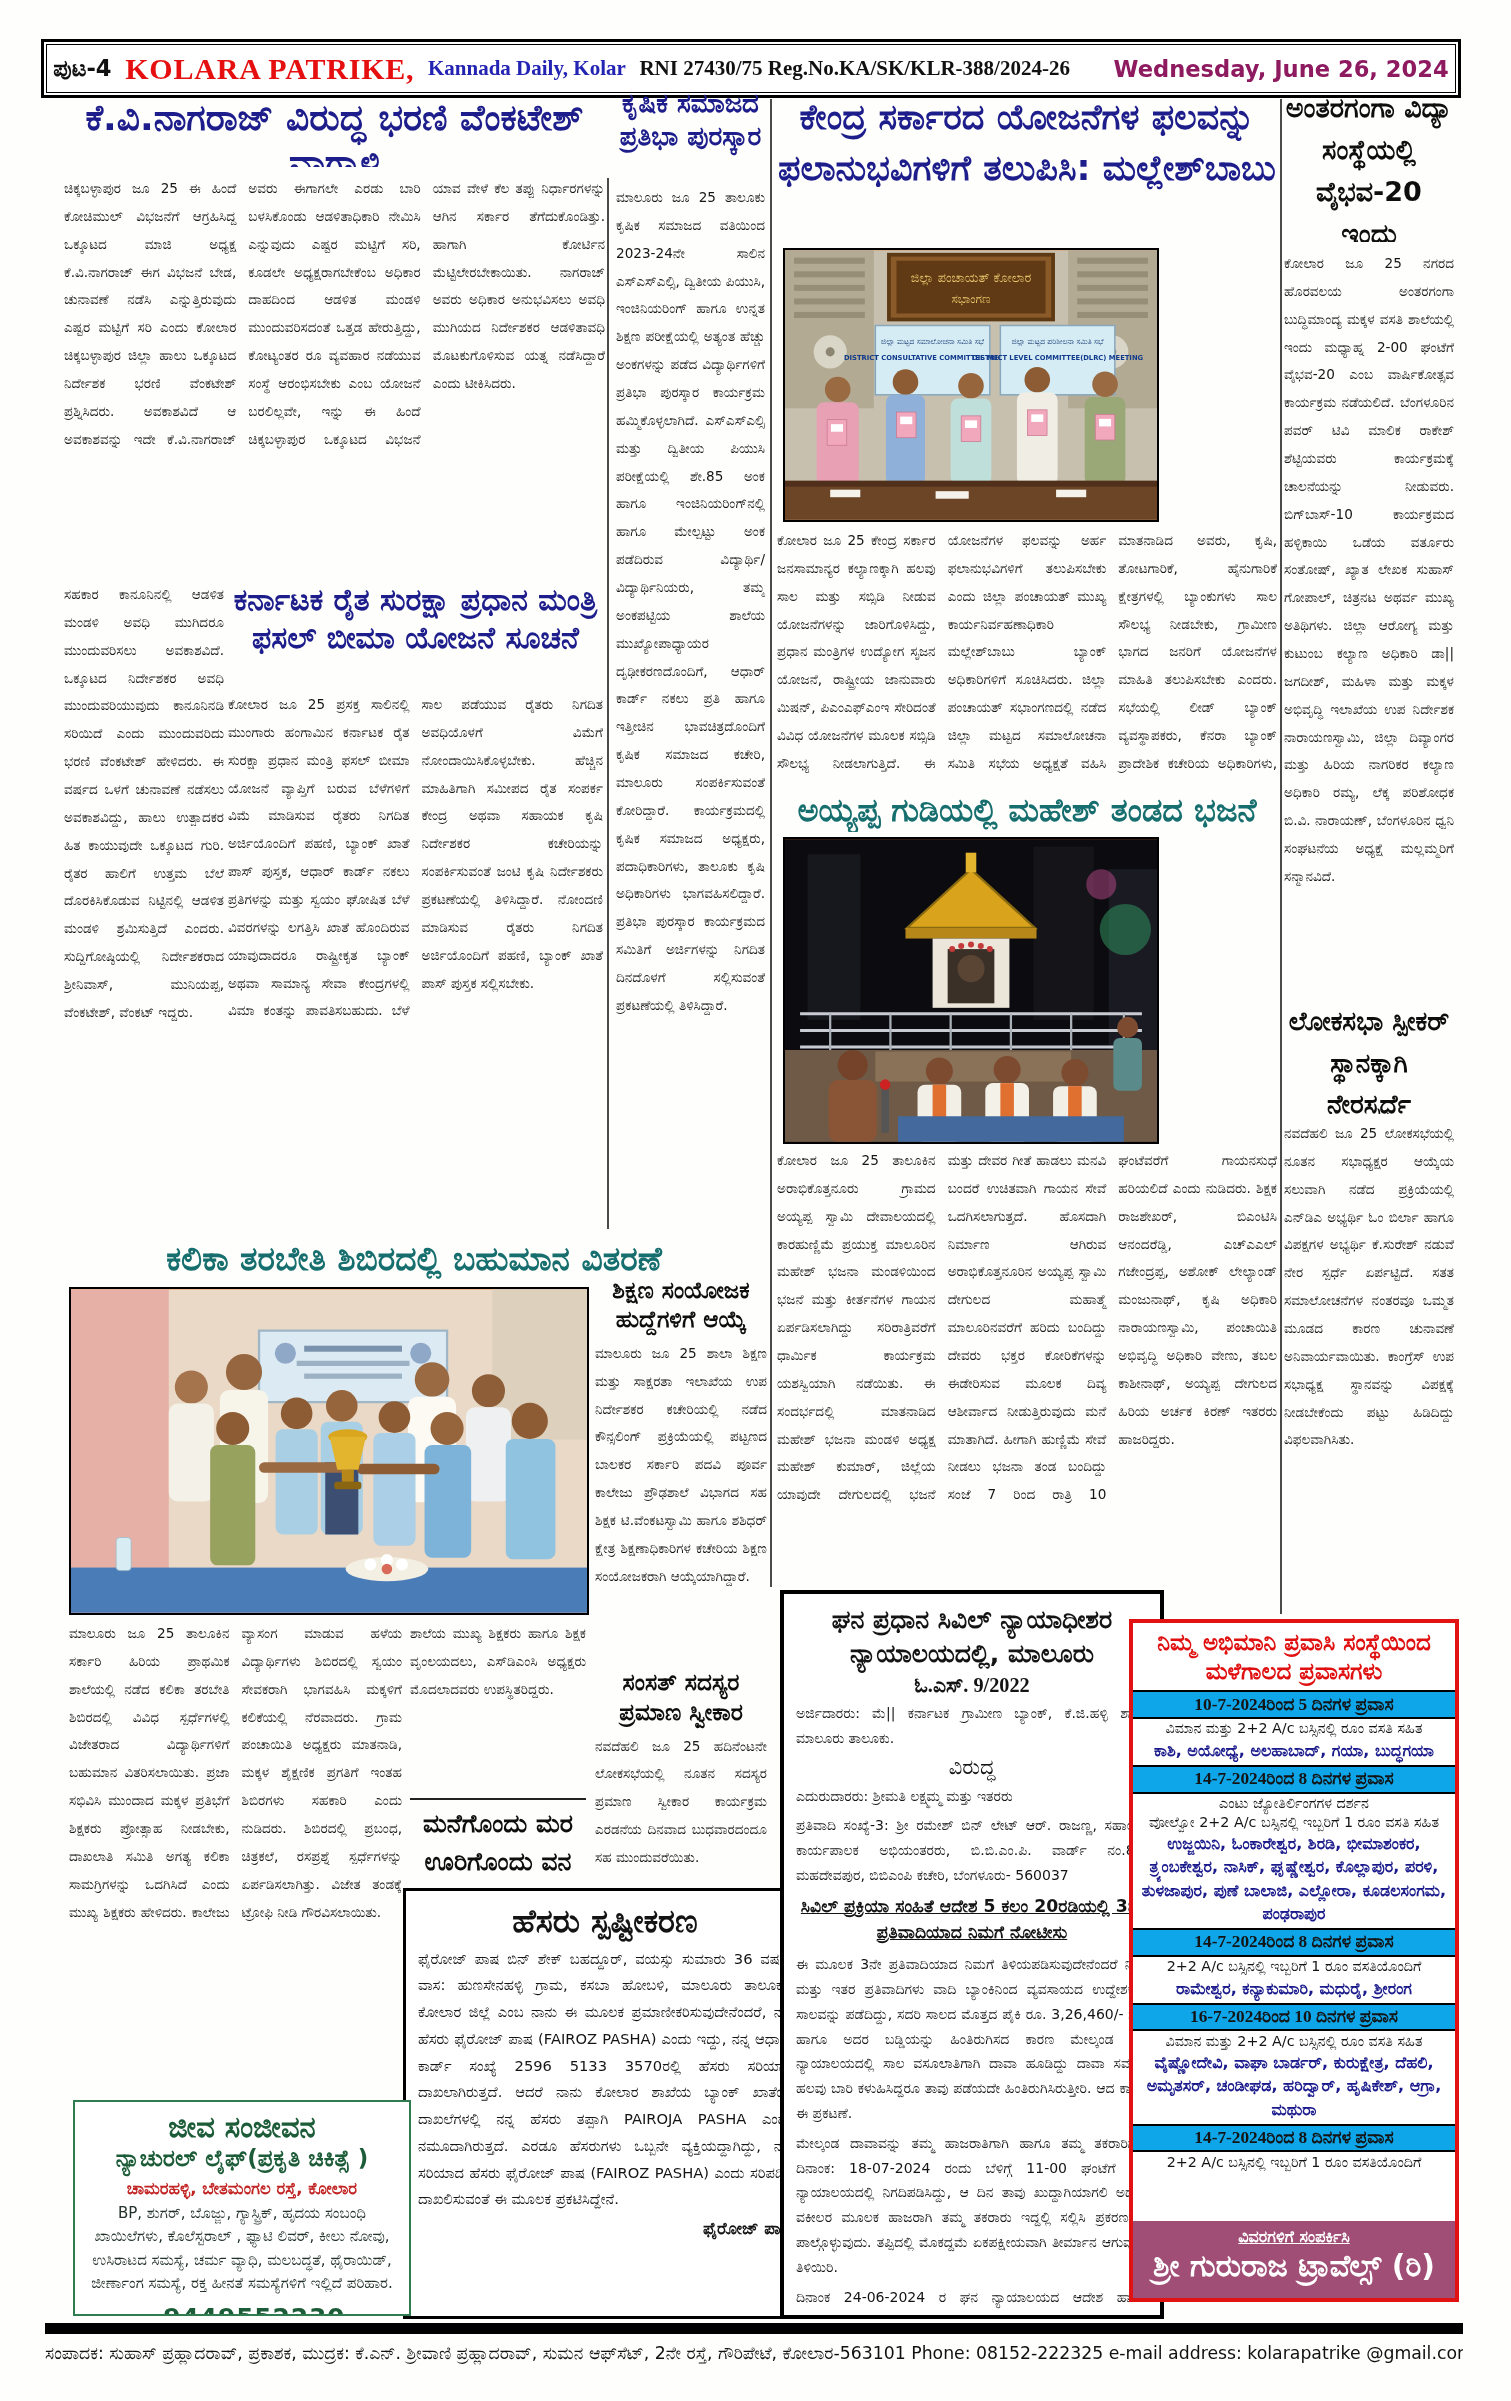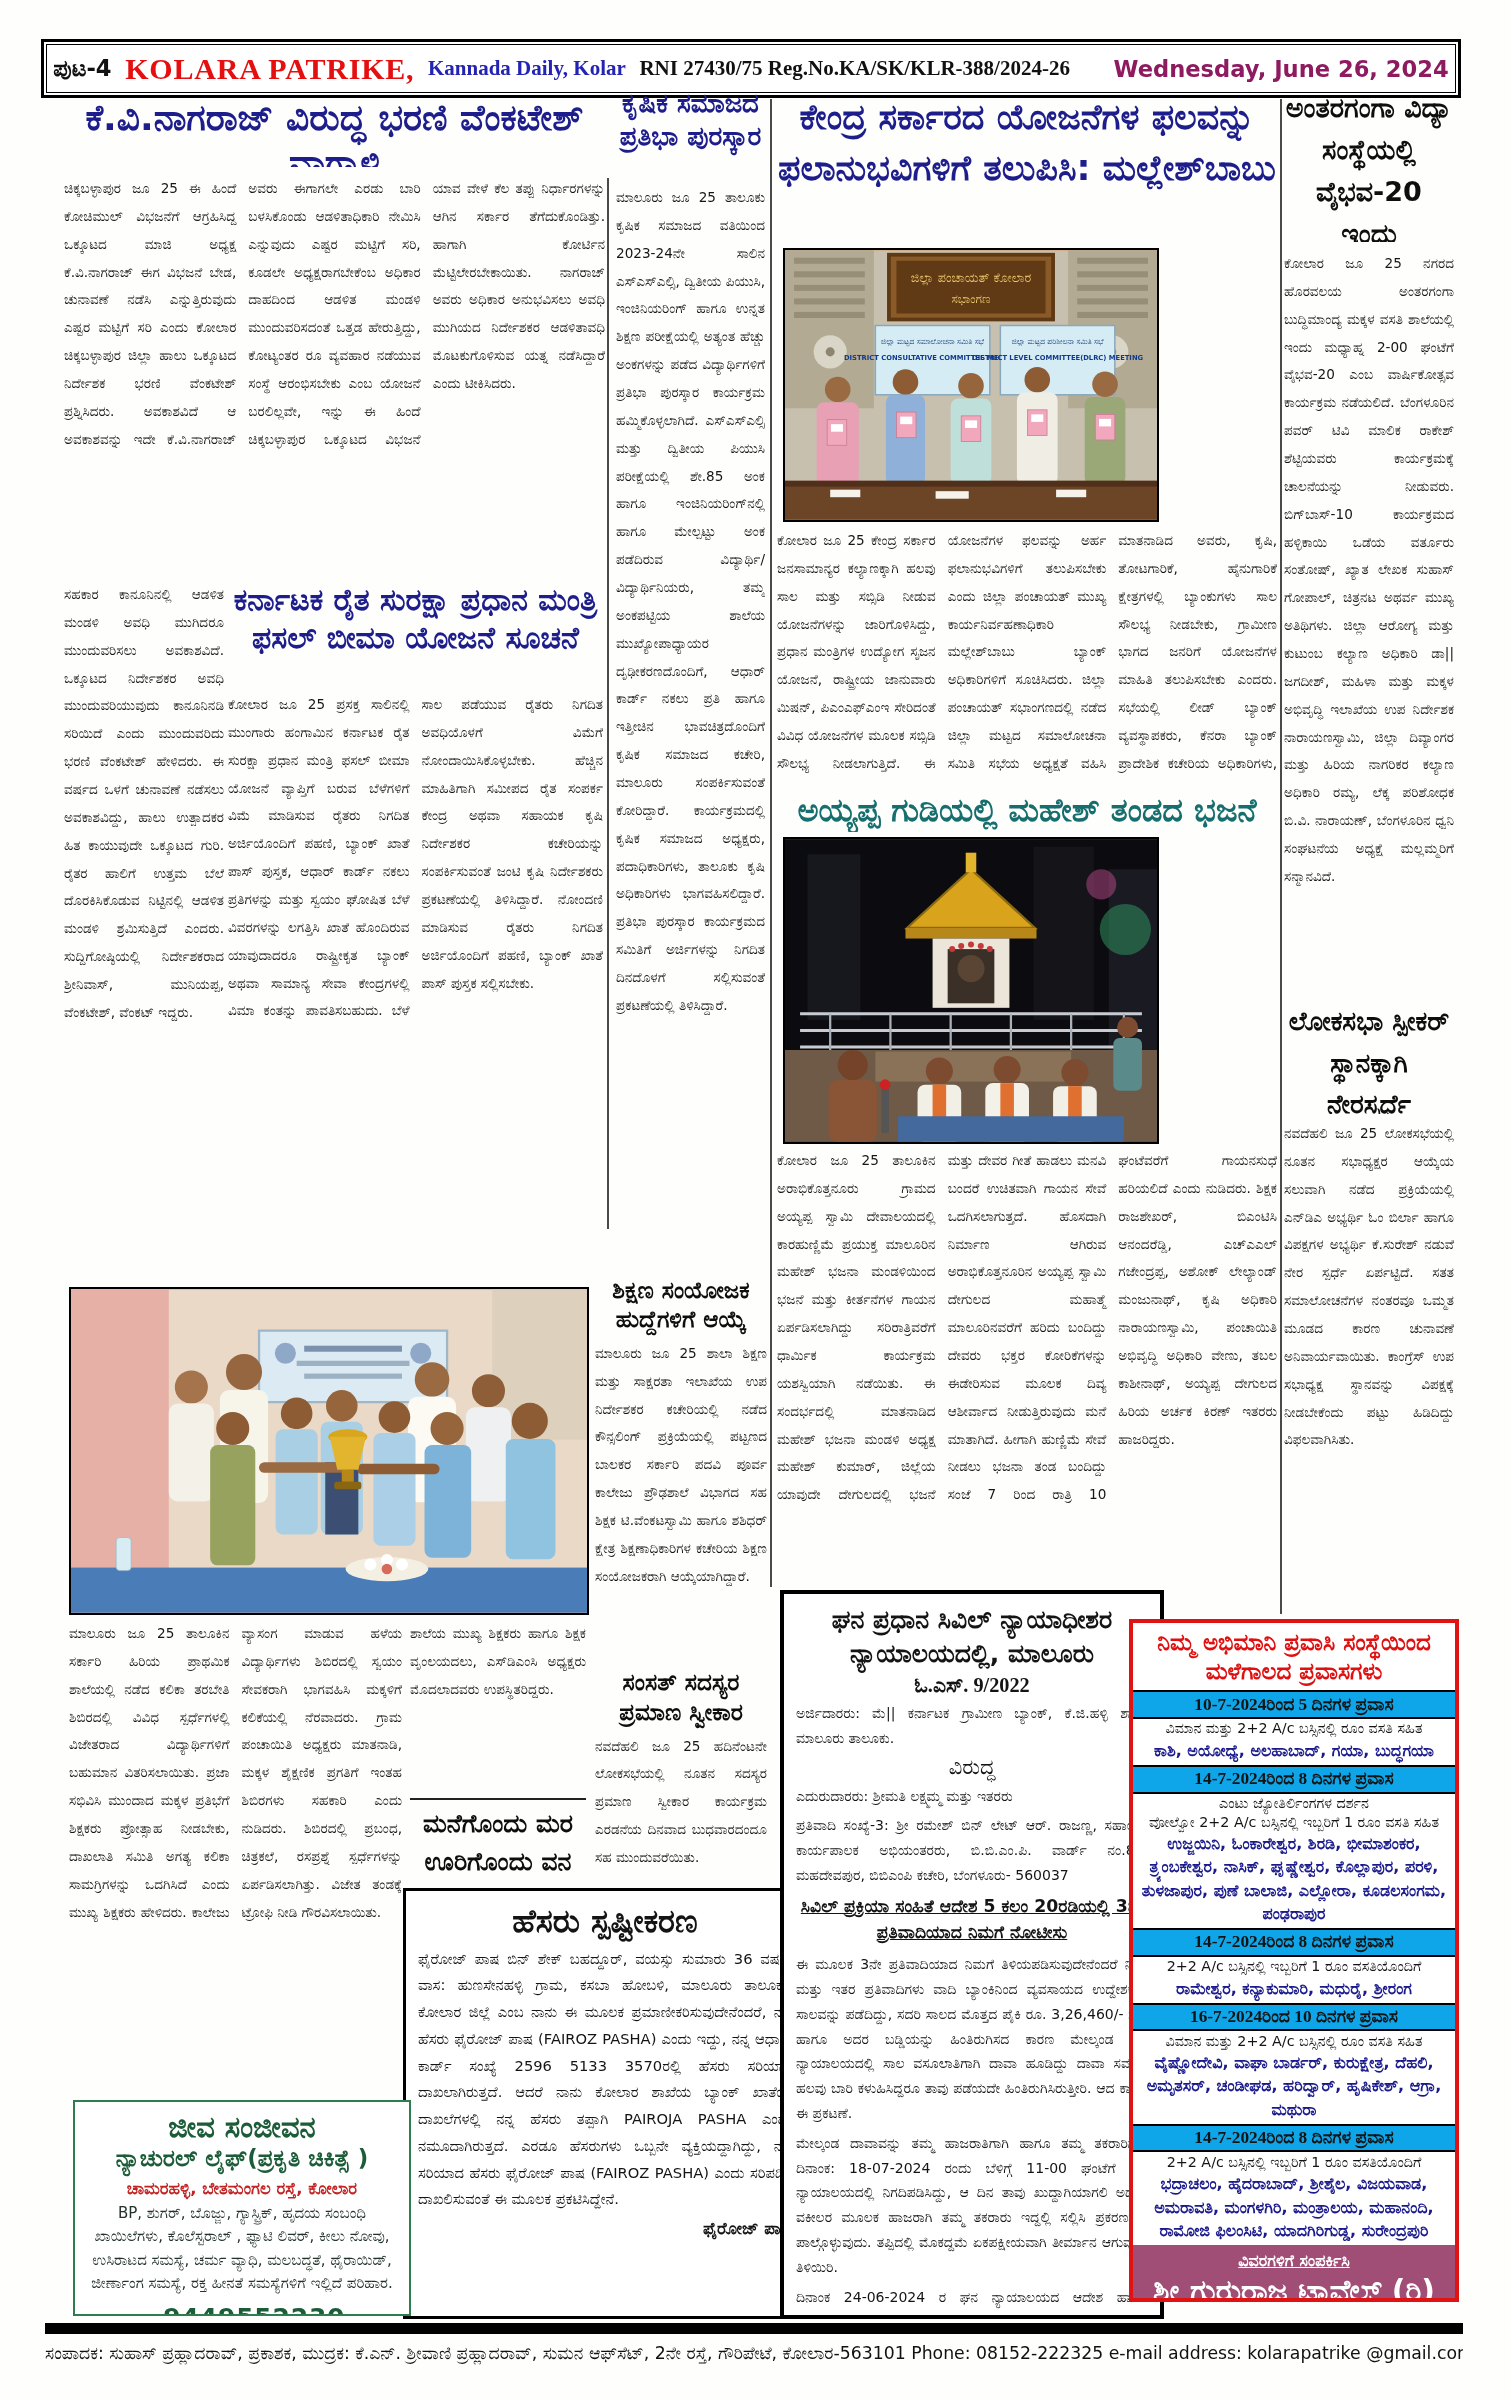--- a/index.html
+++ b/index.html
@@ -87,20 +87,21 @@
   <div class="abs hl h-navy" style="left:64px;top:95px;width:541px;height:72px;font-size:36px;">ಕೆ.ವಿ.ನಾಗರಾಜ್ ವಿರುದ್ಧ ಭರಣಿ ವೆಂಕಟೇಶ್ ವಾಗ್ದಾಳಿ</div>
   <div class="abs art cols3" style="left:64px;top:175px;width:541px;height:400px;">ಚಿಕ್ಕಬಳ್ಳಾಪುರ ಜೂ 25    ಈ ಹಿಂದೆ ಕೋಚಿಮುಲ್ ವಿಭಜನೆಗೆ ಆಗ್ರಹಿಸಿದ್ದ ಒಕ್ಕೂಟದ ಮಾಜಿ ಅಧ್ಯಕ್ಷ ಕೆ.ವಿ.ನಾಗರಾಜ್ ಈಗ ವಿಭಜನೆ ಬೇಡ, ಚುನಾವಣೆ ನಡೆಸಿ ಎನ್ನುತ್ತಿರುವುದು ಎಷ್ಟರ ಮಟ್ಟಿಗೆ ಸರಿ ಎಂದು ಕೋಲಾರ ಚಿಕ್ಕಬಳ್ಳಾಪುರ ಜಿಲ್ಲಾ ಹಾಲು ಒಕ್ಕೂಟದ ನಿರ್ದೇಶಕ ಭರಣಿ ವೆಂಕಟೇಶ್ ಪ್ರಶ್ನಿಸಿದರು. ಅವಕಾಶವಿದೆ ಆ ಅವಕಾಶವನ್ನು ಇದೇ ಕೆ.ವಿ.ನಾಗರಾಜ್ ಅವರು ಈಗಾಗಲೇ ಎರಡು ಬಾರಿ ಬಳಸಿಕೊಂಡು ಆಡಳಿತಾಧಿಕಾರಿ ನೇಮಿಸಿ ಎನ್ನುವುದು ಎಷ್ಟರ ಮಟ್ಟಿಗೆ ಸರಿ, ಕೂಡಲೇ ಅಧ್ಯಕ್ಷರಾಗಬೇಕೆಂಬ ಅಧಿಕಾರ ದಾಹದಿಂದ ಆಡಳಿತ ಮಂಡಳಿ ಮುಂದುವರಿಸದಂತೆ ಒತ್ತಡ ಹೇರುತ್ತಿದ್ದು, ಕೋಟ್ಯಂತರ ರೂ ವ್ಯವಹಾರ ನಡೆಯುವ ಸಂಸ್ಥೆ ಆರಂಭಿಸಬೇಕು ಎಂಬ ಯೋಜನೆ ಬರಲಿಲ್ಲವೇ, ಇನ್ನು ಈ ಹಿಂದೆ ಚಿಕ್ಕಬಳ್ಳಾಪುರ ಒಕ್ಕೂಟದ ವಿಭಜನೆ ಯಾವ ವೇಳೆ ಕೆಲ ತಪ್ಪು ನಿರ್ಧಾರಗಳನ್ನು ಆಗಿನ ಸರ್ಕಾರ ತೆಗೆದುಕೊಂಡಿತ್ತು. ಹಾಗಾಗಿ ಕೋರ್ಟಿನ ಮೆಟ್ಟಿಲೇರಬೇಕಾಯಿತು. ನಾಗರಾಜ್ ಅವರು ಅಧಿಕಾರ ಅನುಭವಿಸಲು ಅವಧಿ ಮುಗಿಯದ ನಿರ್ದೇಶಕರ ಆಡಳಿತಾವಧಿ ಮೊಟಕುಗೊಳಿಸುವ ಯತ್ನ ನಡೆಸಿದ್ದಾರೆ ಎಂದು ಟೀಕಿಸಿದರು.</div>
   <div class="abs art" style="left:64px;top:581px;width:160px;height:649px;">ಸಹಕಾರ ಕಾನೂನಿನಲ್ಲಿ ಆಡಳಿತ ಮಂಡಳಿ ಅವಧಿ ಮುಗಿದರೂ ಮುಂದುವರಿಸಲು ಅವಕಾಶವಿದೆ. ಒಕ್ಕೂಟದ ನಿರ್ದೇಶಕರ ಅವಧಿ ಮುಂದುವರಿಯುವುದು ಕಾನೂನಿನಡಿ ಸರಿಯಿದೆ ಎಂದು ಮುಂದುವರಿದು ಭರಣಿ ವೆಂಕಟೇಶ್ ಹೇಳಿದರು. ಈ ವರ್ಷದ ಒಳಗೆ ಚುನಾವಣೆ ನಡೆಸಲು ಅವಕಾಶವಿದ್ದು, ಹಾಲು ಉತ್ಪಾದಕರ ಹಿತ ಕಾಯುವುದೇ ಒಕ್ಕೂಟದ ಗುರಿ. ರೈತರ ಹಾಲಿಗೆ ಉತ್ತಮ ಬೆಲೆ ದೊರಕಿಸಿಕೊಡುವ ನಿಟ್ಟಿನಲ್ಲಿ ಆಡಳಿತ ಮಂಡಳಿ ಶ್ರಮಿಸುತ್ತಿದೆ ಎಂದರು. ಸುದ್ದಿಗೋಷ್ಠಿಯಲ್ಲಿ ನಿರ್ದೇಶಕರಾದ ಶ್ರೀನಿವಾಸ್, ಮುನಿಯಪ್ಪ, ವೆಂಕಟೇಶ್, ವೆಂಕಟ್ ಇದ್ದರು.</div>
 
   <div class="abs hl h-navy" style="left:616px;top:87px;width:149px;height:92px;font-size:26px;">ಕೃಷಿಕ ಸಮಾಜದ ಪ್ರತಿಭಾ ಪುರಸ್ಕಾರ</div>
   <div class="abs art" style="left:616px;top:184px;width:149px;height:1081px;">ಮಾಲೂರು ಜೂ 25    ತಾಲೂಕು ಕೃಷಿಕ ಸಮಾಜದ ವತಿಯಿಂದ 2023-24ನೇ ಸಾಲಿನ ಎಸ್ಎಸ್ಎಲ್ಸಿ, ದ್ವಿತೀಯ ಪಿಯುಸಿ, ಇಂಜಿನಿಯರಿಂಗ್ ಹಾಗೂ ಉನ್ನತ ಶಿಕ್ಷಣ ಪರೀಕ್ಷೆಯಲ್ಲಿ ಅತ್ಯಂತ ಹೆಚ್ಚು ಅಂಕಗಳನ್ನು ಪಡೆದ ವಿದ್ಯಾರ್ಥಿಗಳಿಗೆ ಪ್ರತಿಭಾ ಪುರಸ್ಕಾರ ಕಾರ್ಯಕ್ರಮ ಹಮ್ಮಿಕೊಳ್ಳಲಾಗಿದೆ. ಎಸ್ಎಸ್ಎಲ್ಸಿ ಮತ್ತು ದ್ವಿತೀಯ ಪಿಯುಸಿ ಪರೀಕ್ಷೆಯಲ್ಲಿ ಶೇ.85 ಅಂಕ ಹಾಗೂ ಇಂಜಿನಿಯರಿಂಗ್‌ನಲ್ಲಿ ಹಾಗೂ ಮೇಲ್ಪಟ್ಟು ಅಂಕ ಪಡೆದಿರುವ ವಿದ್ಯಾರ್ಥಿ/ವಿದ್ಯಾರ್ಥಿನಿಯರು, ತಮ್ಮ ಅಂಕಪಟ್ಟಿಯ ಶಾಲೆಯ ಮುಖ್ಯೋಪಾಧ್ಯಾಯರ ದೃಢೀಕರಣದೊಂದಿಗೆ, ಆಧಾರ್ ಕಾರ್ಡ್ ನಕಲು ಪ್ರತಿ ಹಾಗೂ ಇತ್ತೀಚಿನ ಭಾವಚಿತ್ರದೊಂದಿಗೆ ಕೃಷಿಕ ಸಮಾಜದ ಕಚೇರಿ, ಮಾಲೂರು ಸಂಪರ್ಕಿಸುವಂತೆ ಕೋರಿದ್ದಾರೆ. ಕಾರ್ಯಕ್ರಮದಲ್ಲಿ ಕೃಷಿಕ ಸಮಾಜದ ಅಧ್ಯಕ್ಷರು, ಪದಾಧಿಕಾರಿಗಳು, ತಾಲೂಕು ಕೃಷಿ ಅಧಿಕಾರಿಗಳು ಭಾಗವಹಿಸಲಿದ್ದಾರೆ. ಪ್ರತಿಭಾ ಪುರಸ್ಕಾರ ಕಾರ್ಯಕ್ರಮದ ಸಮಿತಿಗೆ ಅರ್ಜಿಗಳನ್ನು ನಿಗದಿತ ದಿನದೊಳಗೆ ಸಲ್ಲಿಸುವಂತೆ ಪ್ರಕಟಣೆಯಲ್ಲಿ ತಿಳಿಸಿದ್ದಾರೆ.</div>
 
   <div class="abs hl h-navy" style="left:228px;top:581px;width:375px;height:104px;font-size:30px;">ಕರ್ನಾಟಕ ರೈತ ಸುರಕ್ಷಾ ಪ್ರಧಾನ ಮಂತ್ರಿ ಫಸಲ್ ಬೀಮಾ ಯೋಜನೆ ಸೂಚನೆ</div>
   <div class="abs art cols2" style="left:228px;top:691px;width:375px;height:537px;">ಕೋಲಾರ ಜೂ 25    ಪ್ರಸಕ್ತ ಸಾಲಿನಲ್ಲಿ ಮುಂಗಾರು ಹಂಗಾಮಿನ ಕರ್ನಾಟಕ ರೈತ ಸುರಕ್ಷಾ ಪ್ರಧಾನ ಮಂತ್ರಿ ಫಸಲ್ ಬೀಮಾ ಯೋಜನೆ ವ್ಯಾಪ್ತಿಗೆ ಬರುವ ಬೆಳೆಗಳಿಗೆ ವಿಮೆ ಮಾಡಿಸುವ ರೈತರು ನಿಗದಿತ ಅರ್ಜಿಯೊಂದಿಗೆ ಪಹಣಿ, ಬ್ಯಾಂಕ್ ಖಾತೆ ಪಾಸ್ ಪುಸ್ತಕ, ಆಧಾರ್ ಕಾರ್ಡ್ ನಕಲು ಪ್ರತಿಗಳನ್ನು ಮತ್ತು ಸ್ವಯಂ ಘೋಷಿತ ಬೆಳೆ ವಿವರಗಳನ್ನು ಲಗತ್ತಿಸಿ ಖಾತೆ ಹೊಂದಿರುವ ಯಾವುದಾದರೂ ರಾಷ್ಟ್ರೀಕೃತ ಬ್ಯಾಂಕ್ ಅಥವಾ ಸಾಮಾನ್ಯ ಸೇವಾ ಕೇಂದ್ರಗಳಲ್ಲಿ ವಿಮಾ ಕಂತನ್ನು ಪಾವತಿಸಬಹುದು. ಬೆಳೆ ಸಾಲ ಪಡೆಯುವ ರೈತರು ನಿಗದಿತ ಅವಧಿಯೊಳಗೆ ವಿಮೆಗೆ ನೋಂದಾಯಿಸಿಕೊಳ್ಳಬೇಕು. ಹೆಚ್ಚಿನ ಮಾಹಿತಿಗಾಗಿ ಸಮೀಪದ ರೈತ ಸಂಪರ್ಕ ಕೇಂದ್ರ ಅಥವಾ ಸಹಾಯಕ ಕೃಷಿ ನಿರ್ದೇಶಕರ ಕಚೇರಿಯನ್ನು ಸಂಪರ್ಕಿಸುವಂತೆ ಜಂಟಿ ಕೃಷಿ ನಿರ್ದೇಶಕರು ಪ್ರಕಟಣೆಯಲ್ಲಿ ತಿಳಿಸಿದ್ದಾರೆ. ನೋಂದಣಿ ಮಾಡಿಸುವ ರೈತರು ನಿಗದಿತ ಅರ್ಜಿಯೊಂದಿಗೆ ಪಹಣಿ, ಬ್ಯಾಂಕ್ ಖಾತೆ ಪಾಸ್ ಪುಸ್ತಕ ಸಲ್ಲಿಸಬೇಕು.</div>
 
+  <div class="abs hl h-teal" style="left:64px;top:1238px;width:700px;height:44px;font-size:33px;">ಕಲಿಕಾ ತರಬೇತಿ ಶಿಬಿರದಲ್ಲಿ ಬಹುಮಾನ ವಿತರಣೆ</div>
 
   <div class="abs photo" style="left:69px;top:1287px;width:516px;height:324px;">
     <svg viewBox="0 0 686 430">
       <rect x="0" y="0" width="686" height="430" fill="#ead9c6"></rect>
       <rect x="0" y="0" width="130" height="430" fill="#e6b0a6"></rect>
       <rect x="560" y="0" width="126" height="200" fill="#ddd0bd"></rect>
       <rect x="250" y="55" width="250" height="95" fill="#dcebf3" stroke="#9fb6c6" stroke-width="3"></rect>
       <circle cx="285" cy="85" r="14" fill="#8fa8c8"></circle>
         <circle cx="465" cy="85" r="14" fill="#8fa8c8"></circle>
       <rect x="310" y="75" width="130" height="8" fill="#7a92ad"></rect>
@@ -351,21 +352,20 @@
       <div class="trip-dest">ರಾಮೇಶ್ವರ, ಕನ್ಯಾಕುಮಾರಿ, ಮಧುರೈ, ಶ್ರೀರಂಗ</div>
     </div>
     <div>
       <div class="trip-date">16-7-2024ರಿಂದ 10 ದಿನಗಳ ಪ್ರವಾಸ</div>
       <div class="trip-desc">ವಿಮಾನ ಮತ್ತು 2+2 A/c ಬಸ್ಸಿನಲ್ಲಿ ರೂಂ ವಸತಿ ಸಹಿತ</div>
       <div class="trip-dest">ವೈಷ್ಣೋದೇವಿ, ವಾಘಾ ಬಾರ್ಡರ್, ಕುರುಕ್ಷೇತ್ರ, ದೆಹಲಿ, ಅಮೃತಸರ್, ಚಂಡೀಘಡ, ಹರಿದ್ವಾರ್, ಹೃಷಿಕೇಶ್, ಆಗ್ರಾ, ಮಥುರಾ</div>
     </div>
     <div>
       <div class="trip-date">14-7-2024ರಿಂದ 8 ದಿನಗಳ ಪ್ರವಾಸ</div>
       <div class="trip-desc">2+2 A/c ಬಸ್ಸಿನಲ್ಲಿ ಇಬ್ಬರಿಗೆ 1 ರೂಂ ವಸತಿಯೊಂದಿಗೆ</div>
-      <div class="trip-dest">ಭದ್ರಾಚಲಂ, ಹೈದರಾಬಾದ್, ಶ್ರೀಶೈಲ, ವಿಜಯವಾಡ, ಅಮರಾವತಿ, ಮಂಗಳಗಿರಿ, ಮಂತ್ರಾಲಯ, ಮಹಾನಂದಿ, ರಾಮೋಜಿ ಫಿಲಂಸಿಟಿ, ಯಾದಗಿರಿಗುಡ್ಡ, ಸುರೇಂದ್ರಪುರಿ</div>
     </div>
 
     <div class="trav-purple">
       <div class="trav-contact">ವಿವರಗಳಿಗೆ ಸಂಪರ್ಕಿಸಿ</div>
       <div class="trav-name">ಶ್ರೀ ಗುರುರಾಜ ಟ್ರಾವೆಲ್ಸ್ (ರಿ)</div>
 
     </div>
   </div>
 
   <div class="abs footer-rule" style="left:45px;top:2323px;width:1418px;height:10.5px;"></div>

